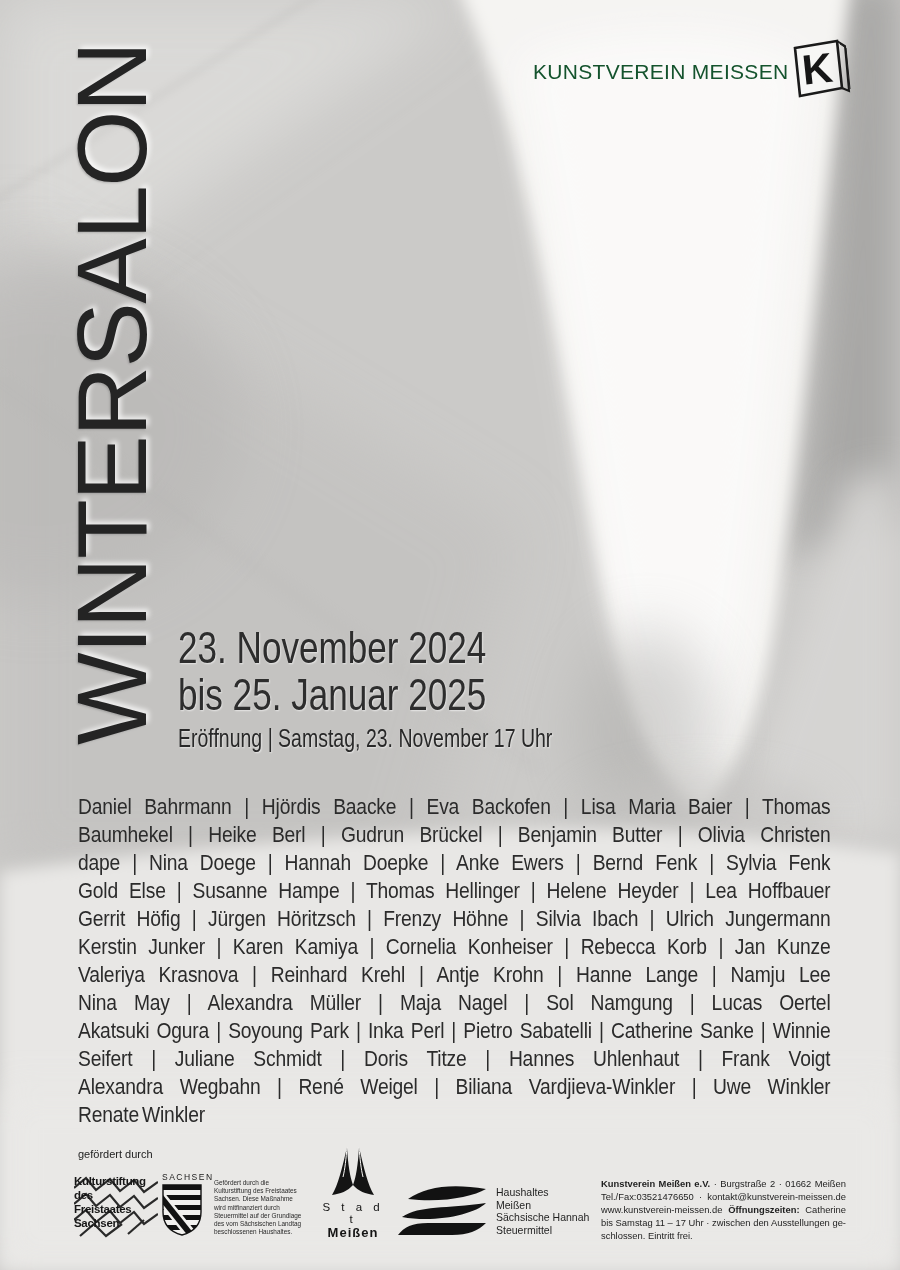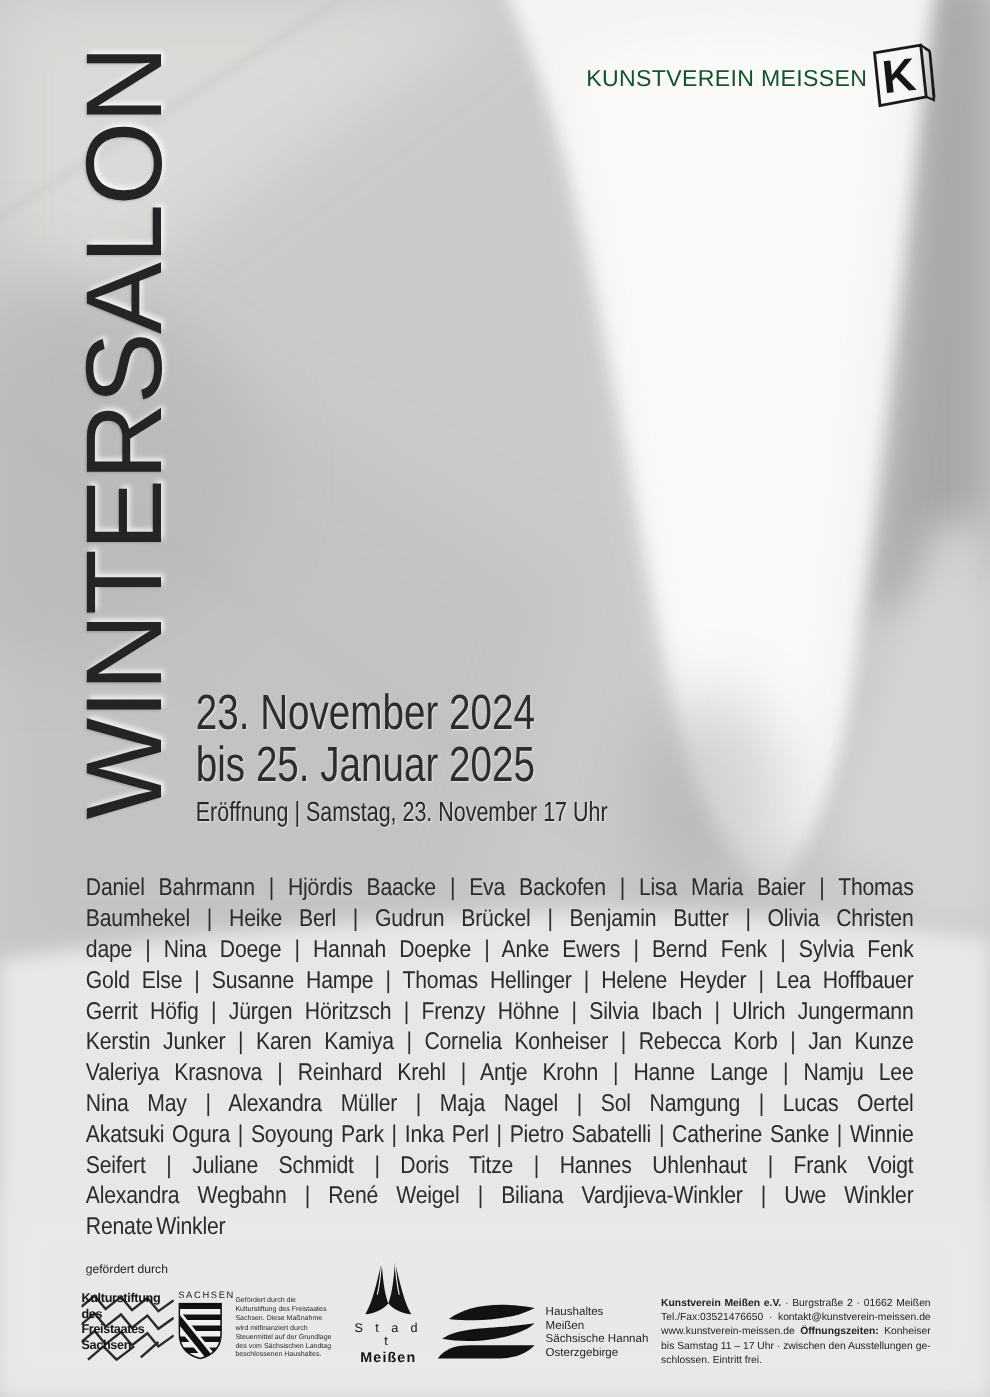--- a/index.html
+++ b/index.html
@@ -194,22 +194,22 @@
 
 <svg class="kulturraum-waves" width="92" height="54" viewBox="0 0 92 54">
   <path d="M10,16 C28,4 52,0 88,6 C74,14 44,20 10,16 Z" fill="#121212"></path>
   <path d="M4,34 C22,22 48,26 88,20 C76,32 36,40 4,34 Z" fill="#121212"></path>
   <path d="M0,52 C6,44 14,40 30,40 L88,40 C80,48 70,52 54,52 Z" fill="#121212"></path>
 </svg>
 <div class="kulturraum-text">
   <div>Haushaltes</div>
   <div>Meißen</div>
   <div>Sächsische Hannah</div>
-  <div>Osterzgebirge</div>
+  <div>Steuermittel</div>
 </div>
 
 <div class="contact">
   <div class="cline"><b>Kunstverein Meißen e.V.</b><span> · Burgstraße 2 · 01662 Meißen</span></div>
   <div class="cline">Tel./Fax:03521476650 · kontakt@kunstverein-meissen.de</div>
-  <div class="cline"><span>www.kunstverein-meissen.de </span><b>Öffnungszeiten:</b><span> Konheiser</span></div>
+  <div class="cline"><span>www.kunstverein-meissen.de </span><b>Öffnungszeiten:</b><span> Catherine</span></div>
   <div class="cline">bis Samstag 11 – 17 Uhr · zwischen den Ausstellungen ge-</div>
   <div class="cline last">schlossen. Eintritt frei.</div>
 </div>
 
 </body></html>

